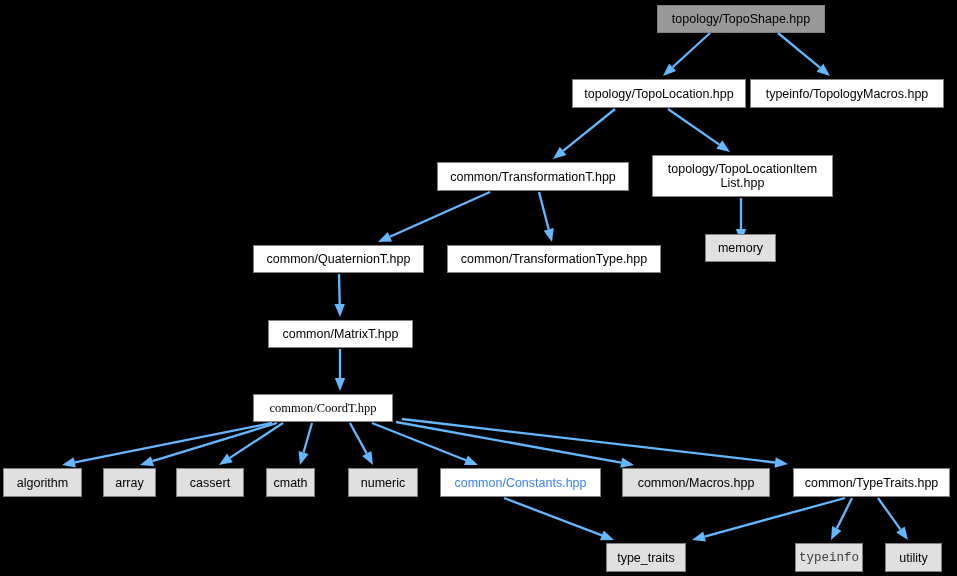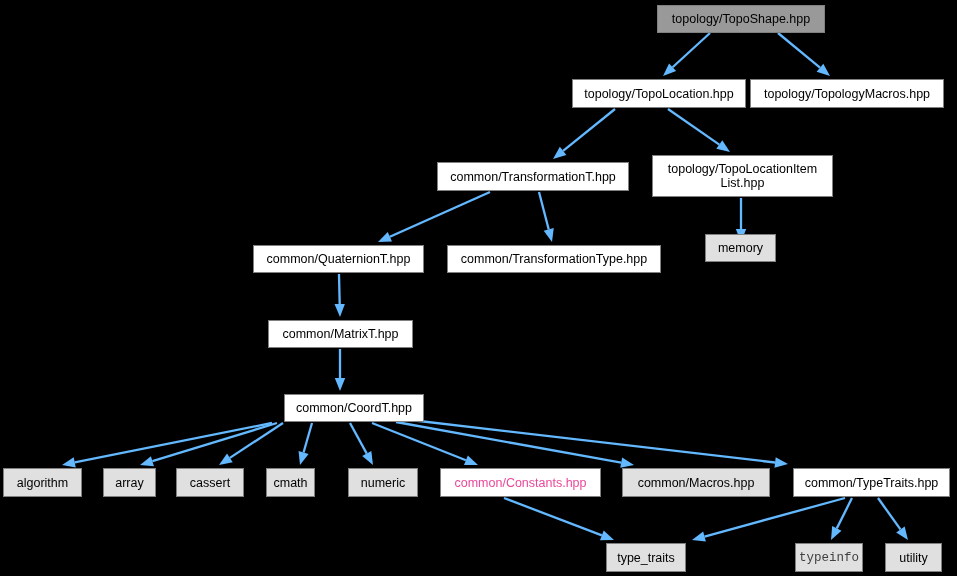--- a/index.html
+++ b/index.html
@@ -134,34 +134,34 @@
         <polygon points="832.1627553482998,526.0469358204014 841.464798134699,530.6979572136008 831,540" fill="#63b8ff"></polygon>
       </g>
       <g>
         <line x1="878" y1="498" x2="900.4439034816518" y2="529.4214648743124" stroke="#63b8ff" stroke-width="2.3"></line>
         <polygon points="896.2124894313768,532.4439034816517 904.6753175319268,526.3990262669731 908,540" fill="#63b8ff"></polygon>
       </g>
     </svg>
   <div id="node-layer">
       <div class="node root" style="left: 657px; top: 5px; width: 168px; height: 28px; border-color: rgb(128, 128, 128); color: rgb(0, 0, 0);"><span>topology/TopoShape.hpp</span></div>
       <div class="node" style="left: 550px; top: 79px; width: 174px; height: 29px; border-color: rgb(128, 128, 128); color: rgb(0, 0, 0); margin-left: 22px;"><span>topology/TopoLocation.hpp</span></div>
-      <div class="node" style="left: 750px; top: 79px; width: 194px; height: 29px; border-color: rgb(128, 128, 128); color: rgb(0, 0, 0);"><span>topology/TopologyMacros.hpp</span></div>
+      <div class="node" style="left: 750px; top: 79px; width: 194px; height: 29px; border-color: rgb(128, 128, 128); color: rgb(0, 0, 0);"><span>typeinfo/TopologyMacros.hpp</span></div>
       <div class="node" style="left: 437px; top: 162px; width: 192px; height: 29px; border-color: rgb(128, 128, 128); color: rgb(0, 0, 0);"><span>common/TransformationT.hpp</span></div>
       <div class="node" style="left: 652px; top: 155px; width: 181px; height: 42px; border-color: rgb(128, 128, 128); color: rgb(0, 0, 0);"><span>topology/TopoLocationItem
 List.hpp</span></div>
       <div class="node" style="left: 253px; top: 245px; width: 171px; height: 28px; border-color: rgb(128, 128, 128); color: rgb(0, 0, 0);"><span>common/QuaternionT.hpp</span></div>
       <div class="node" style="left: 447px; top: 245px; width: 214px; height: 28px; border-color: rgb(128, 128, 128); color: rgb(0, 0, 0);"><span>common/TransformationType.hpp</span></div>
       <div class="node sys" style="left: 705px; top: 234px; width: 71px; height: 28px; border-color: rgb(128, 128, 128); color: rgb(0, 0, 0);"><span>memory</span></div>
       <div class="node" style="left: 268px; top: 320px; width: 145px; height: 28px; border-color: rgb(128, 128, 128); color: rgb(0, 0, 0);"><span>common/MatrixT.hpp</span></div>
-      <div class="node" style="left: 284px; top: 394px; width: 140px; height: 28px; border-color: rgb(128, 128, 128); color: rgb(0, 0, 0);"><span>common/CoordT.hpp</span></div>
+      <div class="node" style="left: 253px; top: 394px; width: 140px; height: 28px; border-color: rgb(128, 128, 128); color: rgb(0, 0, 0); font-family: Liberation Serif, serif;"><span>common/CoordT.hpp</span></div>
       <div class="node sys" style="left: 3px; top: 468px; width: 79px; height: 29px; border-color: rgb(128, 128, 128); color: rgb(0, 0, 0);"><span>algorithm</span></div>
       <div class="node sys" style="left: 103px; top: 468px; width: 53px; height: 29px; border-color: rgb(128, 128, 128); color: rgb(0, 0, 0);"><span>array</span></div>
       <div class="node sys" style="left: 176px; top: 468px; width: 68px; height: 29px; border-color: rgb(128, 128, 128); color: rgb(0, 0, 0);"><span>cassert</span></div>
       <div class="node sys" style="left: 266px; top: 468px; width: 49px; height: 29px; border-color: rgb(128, 128, 128); color: rgb(0, 0, 0);"><span>cmath</span></div>
       <div class="node sys" style="left: 348px; top: 468px; width: 70px; height: 29px; border-color: rgb(128, 128, 128); color: rgb(0, 0, 0);"><span>numeric</span></div>
-      <div class="node" style="left: 440px; top: 468px; width: 161px; height: 29px; border-color: rgb(128, 128, 128); color: #ec4899;"><span>common/Constants.hpp</span></div>
+      <div class="node" style="left: 440px; top: 468px; width: 161px; height: 29px; border-color: rgb(128, 128, 128); color: #3b82f6;"><span>common/Constants.hpp</span></div>
       <div class="node sys" style="left: 622px; top: 468px; width: 148px; height: 29px; border-color: rgb(128, 128, 128); color: rgb(0, 0, 0);"><span>common/Macros.hpp</span></div>
       <div class="node" style="left: 793px; top: 468px; width: 157px; height: 29px; border-color: rgb(128, 128, 128); color: rgb(0, 0, 0);"><span>common/TypeTraits.hpp</span></div>
       <div class="node sys" style="left: 606px; top: 543px; width: 80px; height: 29px; border-color: rgb(128, 128, 128); color: rgb(0, 0, 0);"><span>type_traits</span></div>
       <div class="node sys" style="left: 795px; top: 543px; width: 68px; height: 29px; border-color: rgb(128, 128, 128); color: #404040; font-family: Liberation Mono, monospace;"><span>typeinfo</span></div>
       <div class="node sys" style="left: 885px; top: 543px; width: 57px; height: 29px; border-color: rgb(128, 128, 128); color: rgb(0, 0, 0);"><span>utility</span></div>
     </div>
 </div>
 
 </body></html>

